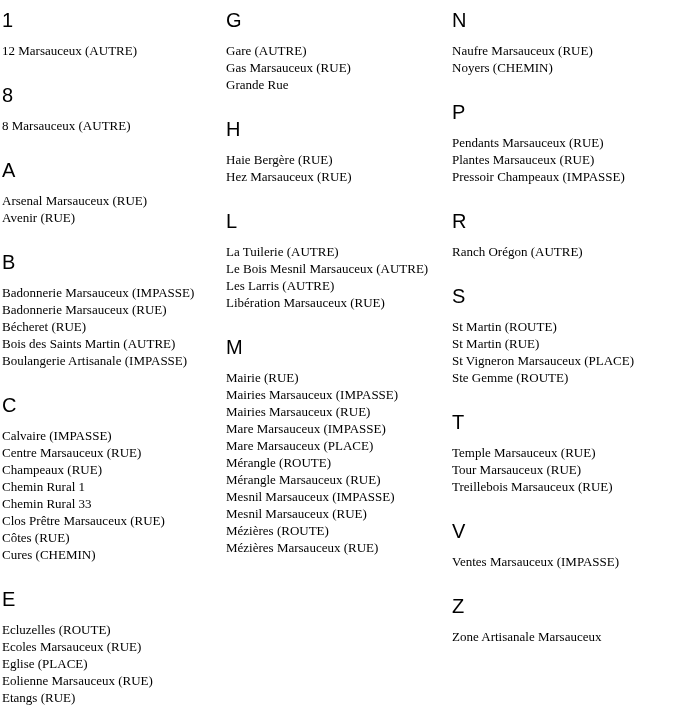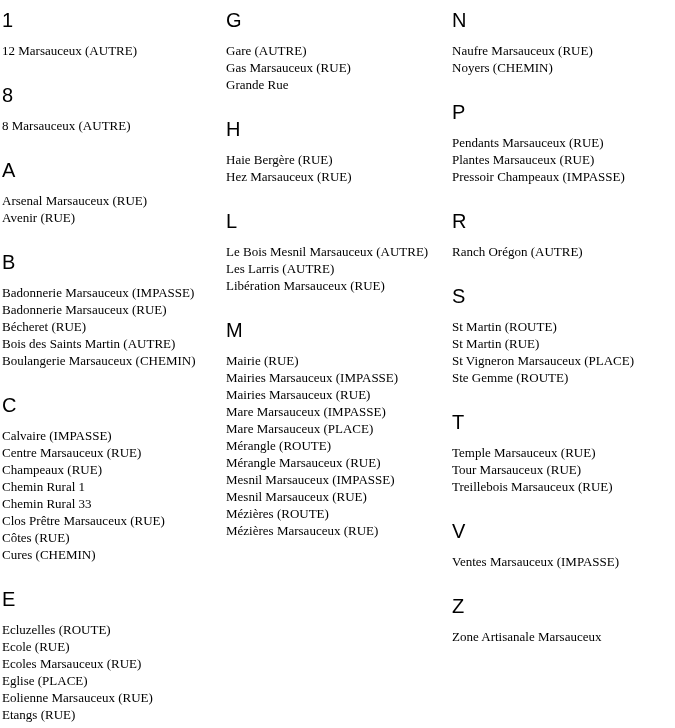--- a/index.html
+++ b/index.html
@@ -64,57 +64,57 @@
         <h2 class="letter">A</h2>
         <div class="entry">Arsenal Marsauceux (RUE)</div>
         <div class="entry">Avenir (RUE)</div>
       </section>
       <section class="section">
         <h2 class="letter">B</h2>
         <div class="entry">Badonnerie Marsauceux (IMPASSE)</div>
         <div class="entry">Badonnerie Marsauceux (RUE)</div>
         <div class="entry">Bécheret (RUE)</div>
         <div class="entry">Bois des Saints Martin (AUTRE)</div>
-        <div class="entry">Boulangerie Marsauceux (CHEMIN)</div>
+        <div class="entry">Boulangerie Artisanale (IMPASSE)</div>
       </section>
       <section class="section">
         <h2 class="letter">C</h2>
         <div class="entry">Calvaire (IMPASSE)</div>
         <div class="entry">Centre Marsauceux (RUE)</div>
         <div class="entry">Champeaux (RUE)</div>
         <div class="entry">Chemin Rural 1</div>
         <div class="entry">Chemin Rural 33</div>
         <div class="entry">Clos Prêtre Marsauceux (RUE)</div>
         <div class="entry">Côtes (RUE)</div>
         <div class="entry">Cures (CHEMIN)</div>
       </section>
       <section class="section">
         <h2 class="letter">E</h2>
         <div class="entry">Ecluzelles (ROUTE)</div>
-        <div class="entry">Ecole (RUE)</div>
         <div class="entry">Ecoles Marsauceux (RUE)</div>
         <div class="entry">Eglise (PLACE)</div>
         <div class="entry">Eolienne Marsauceux (RUE)</div>
         <div class="entry">Etangs (RUE)</div>
       </section>
     </div>
     <div class="col">
       <section class="section">
         <h2 class="letter">G</h2>
         <div class="entry">Gare (AUTRE)</div>
         <div class="entry">Gas Marsauceux (RUE)</div>
         <div class="entry">Grande Rue</div>
       </section>
       <section class="section">
         <h2 class="letter">H</h2>
         <div class="entry">Haie Bergère (RUE)</div>
         <div class="entry">Hez Marsauceux (RUE)</div>
       </section>
       <section class="section">
         <h2 class="letter">L</h2>
+        <div class="entry">La Tuilerie (AUTRE)</div>
         <div class="entry">Le Bois Mesnil Marsauceux (AUTRE)</div>
         <div class="entry">Les Larris (AUTRE)</div>
         <div class="entry">Libération Marsauceux (RUE)</div>
       </section>
       <section class="section">
         <h2 class="letter">M</h2>
         <div class="entry">Mairie (RUE)</div>
         <div class="entry">Mairies Marsauceux (IMPASSE)</div>
         <div class="entry">Mairies Marsauceux (RUE)</div>
         <div class="entry">Mare Marsauceux (IMPASSE)</div>

